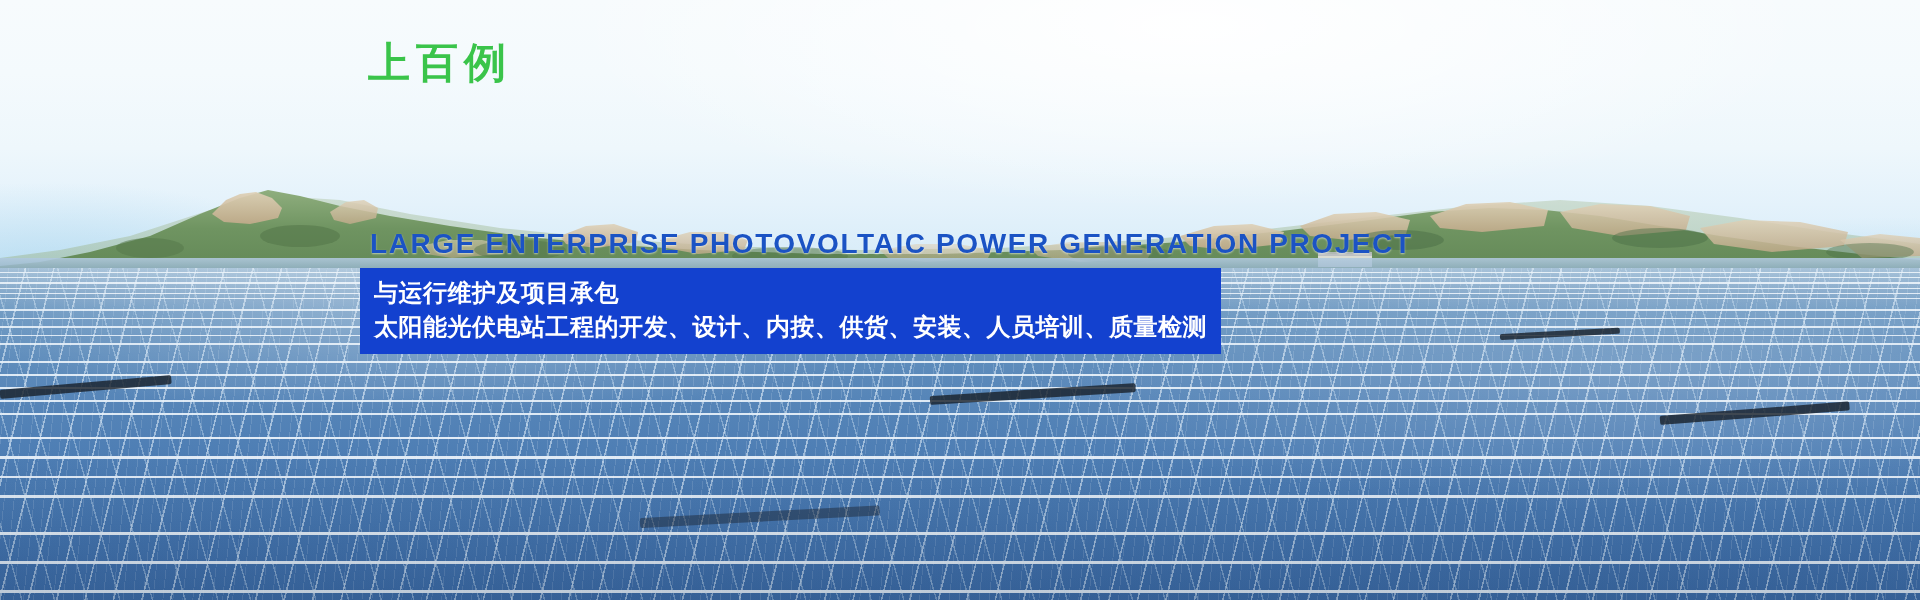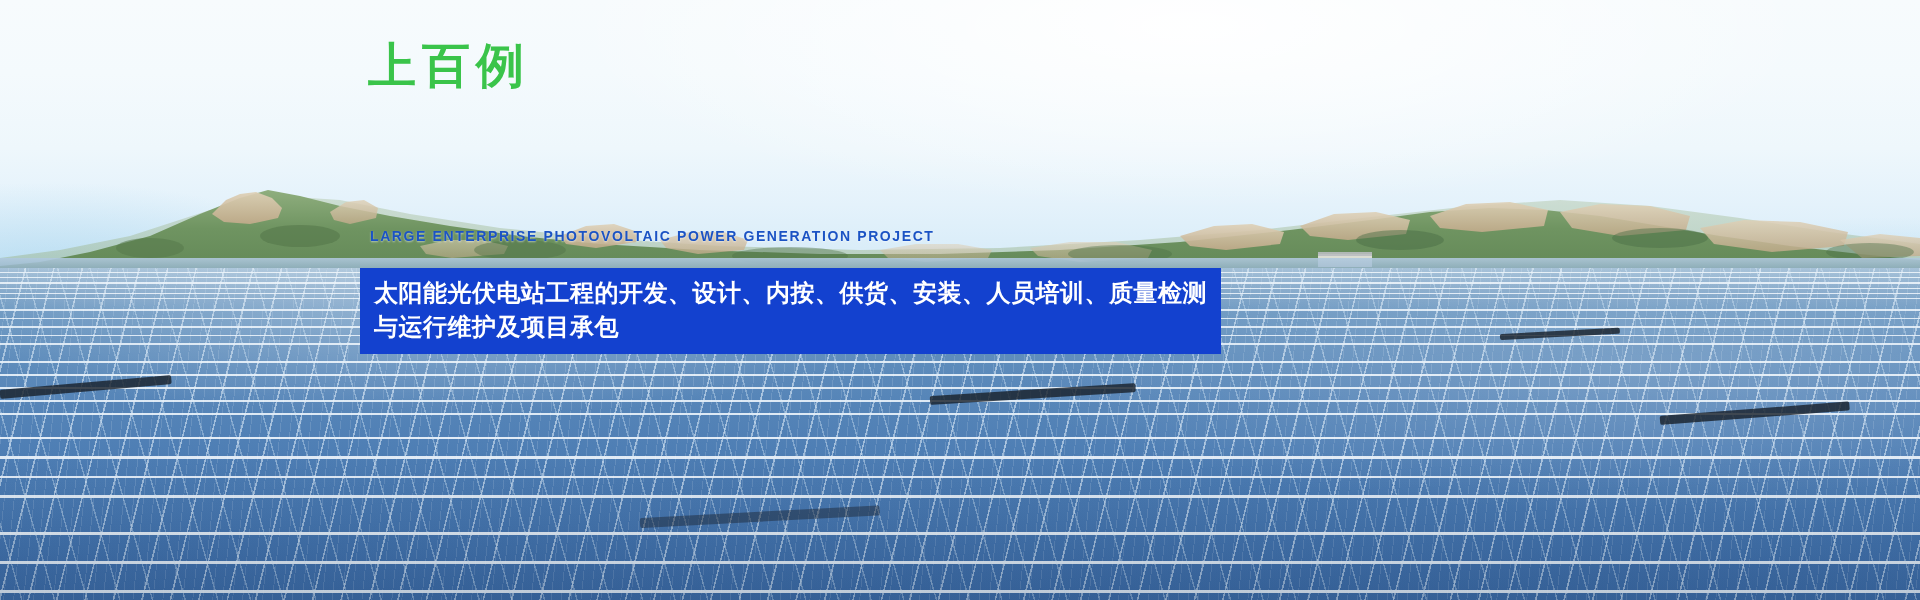--- a/index.html
+++ b/index.html
@@ -115,37 +115,37 @@
     background:linear-gradient(180deg, rgba(176,201,222,.9) 0%, rgba(146,178,206,.75) 60%, rgba(125,162,196,0) 100%);
   }
 
   
   .copy{
     position:absolute;left:0;top:0;width:1920px;height:600px;
     pointer-events:none;
   }
   .eyebrow{
     position:absolute;left:368px;top:42px;
-    font-size:48px;font-weight:700;letter-spacing:6px;
+    font-size:42px;font-weight:700;letter-spacing:6px;
     color:#3ac44a;
     line-height:1;
     white-space:nowrap;
   }
   .headline{
     position:absolute;left:360px;top:100px;
     font-size:76px;font-weight:900;letter-spacing:2px;
     line-height:1;
     white-space:nowrap;
   }
   .headline .h-blue{ color:#1341cf; }
   .headline .h-green{ color:#3ac44a; }
 
   .subline{
     position:absolute;left:362px;top:228px;
-    font-size:14px;font-weight:700;letter-spacing:1.6px;
+    font-size:28px;font-weight:700;letter-spacing:1.6px;
     color:#1b53c4;
     white-space:nowrap;
     text-shadow:0 1px 2px rgba(255,255,255,.55);
     padding-left:8px;
   }
 
   .descbox{
     position:absolute;left:360px;top:222px;
     background:#1341cf;
     padding:8px 14px 10px 14px;
@@ -247,19 +247,19 @@
   </div>
 
   <div class="copy">
 
     <div class="eyebrow">上百例</div>
 
 
     <div class="subline">LARGE ENTERPRISE PHOTOVOLTAIC POWER GENERATION PROJECT</div>
 
     <div class="descbox" style="top:268px;">
+      <div class="desc-line">与运行维护及项目承包</div>
       <div class="desc-line">太阳能光伏电站工程的开发、设计、内按、供货、安装、人员培训、质量检测</div>
-      <div class="desc-line">与运行维护及项目承包</div>
     </div>
 
   </div>
 
 </div>
 
 </body></html>

